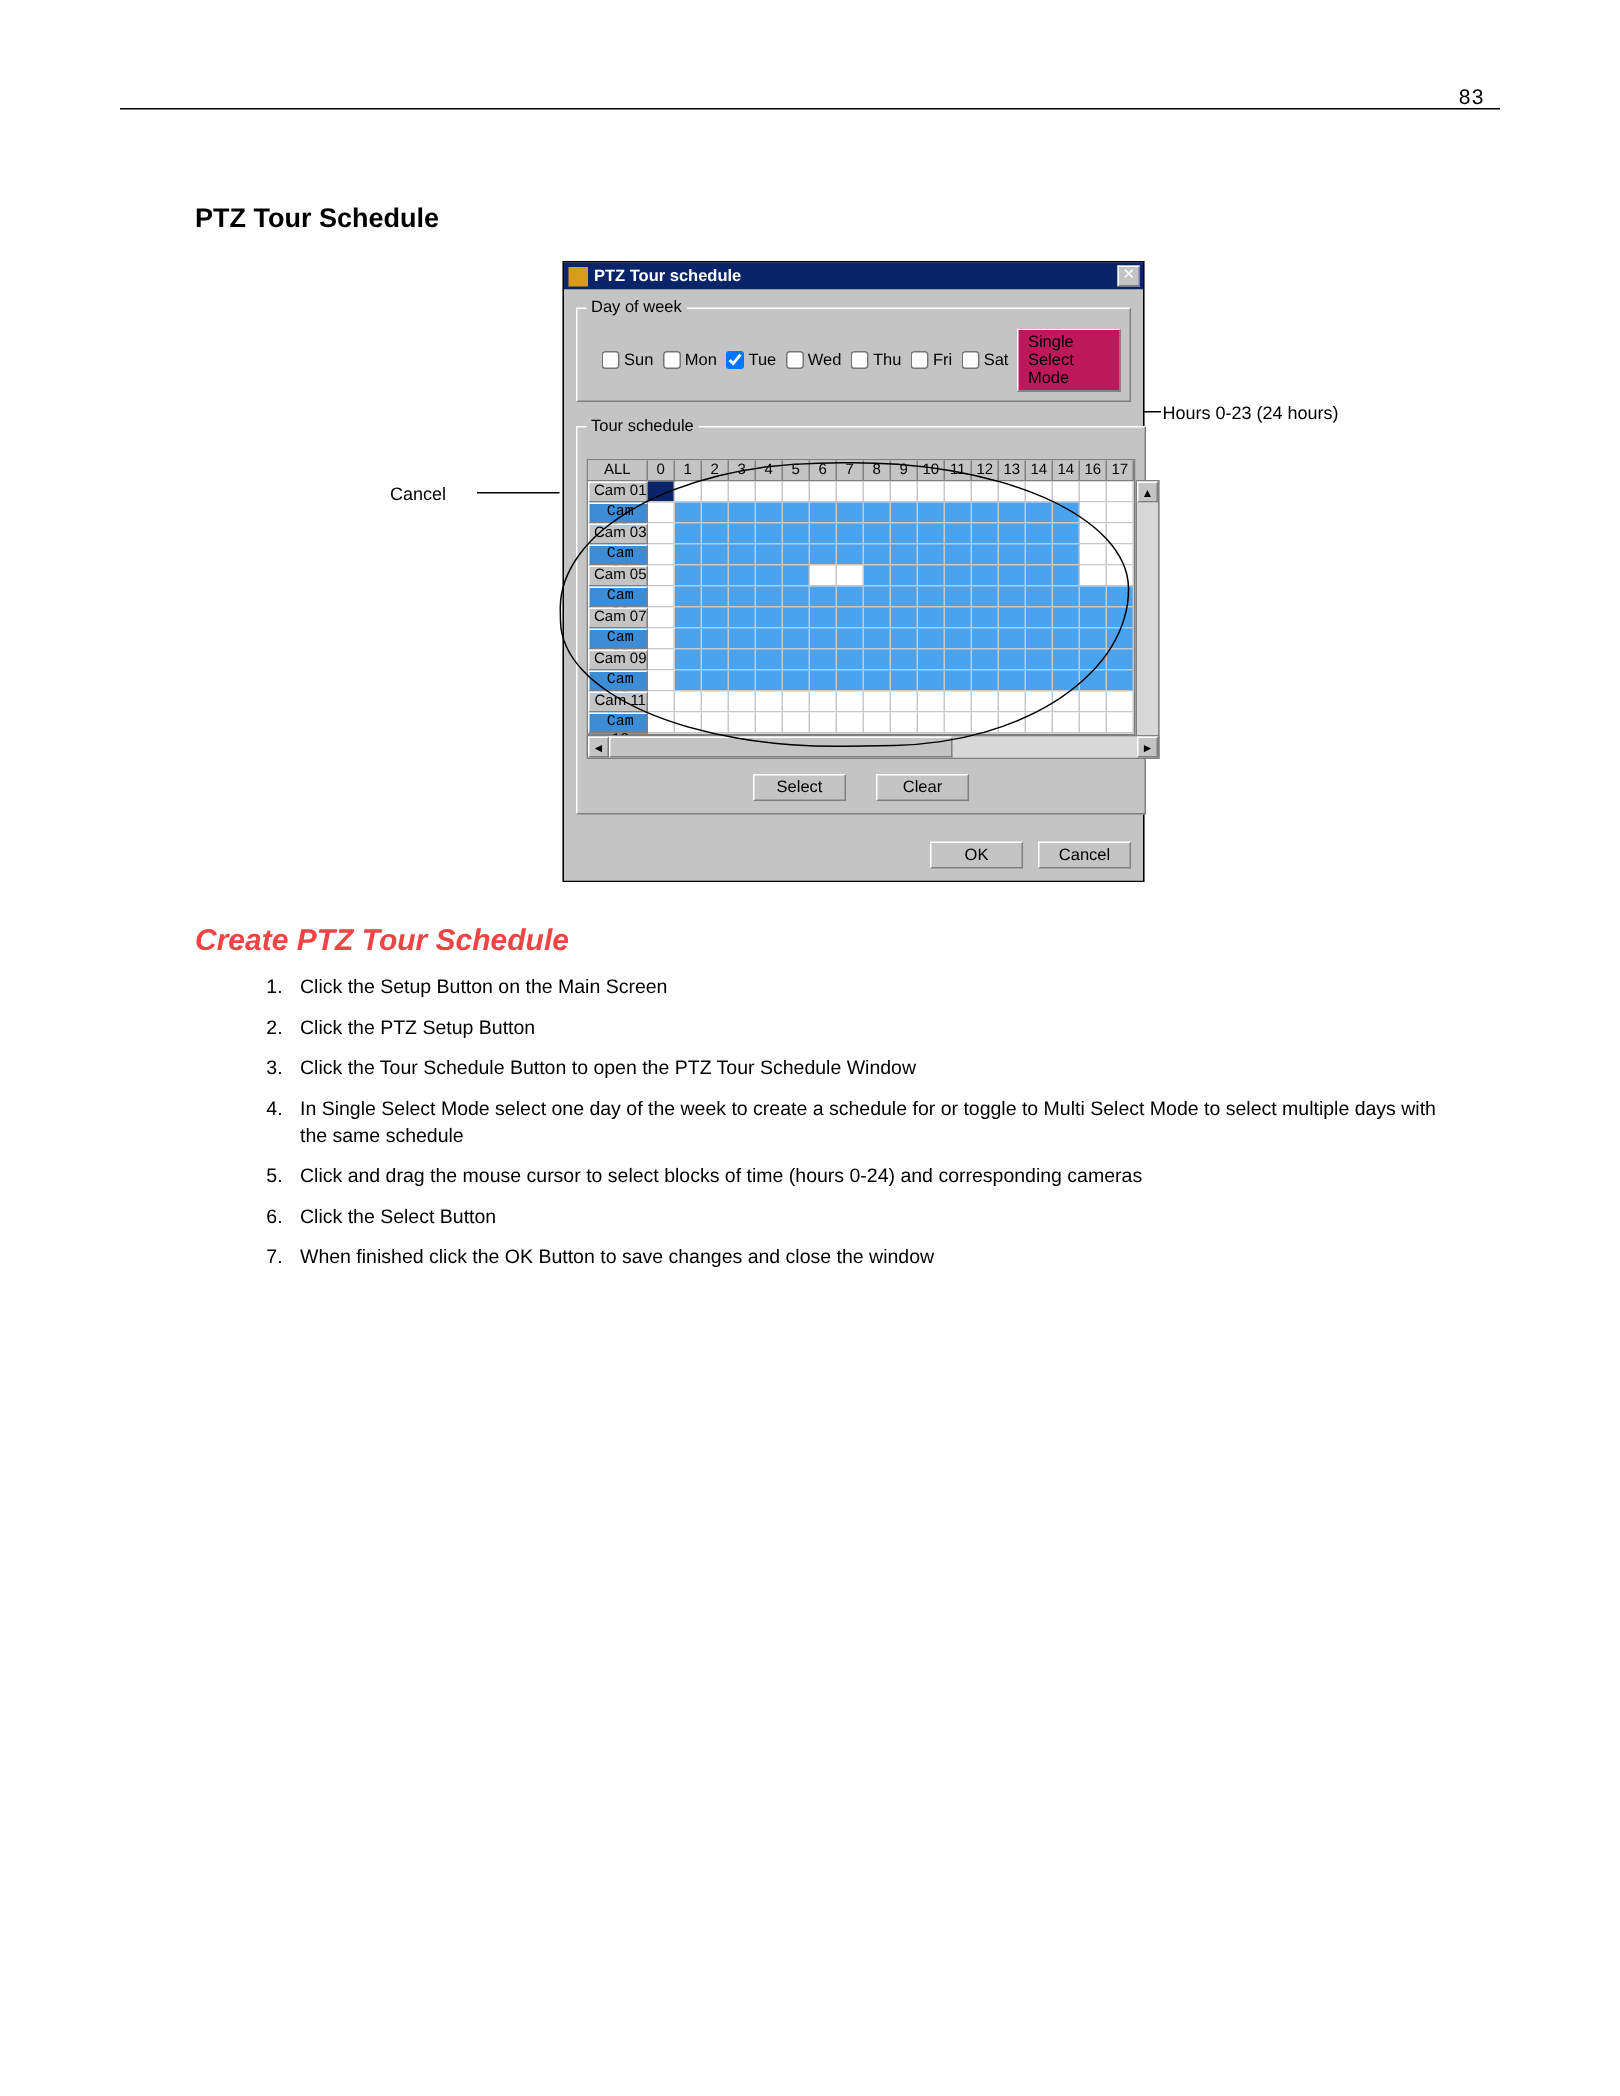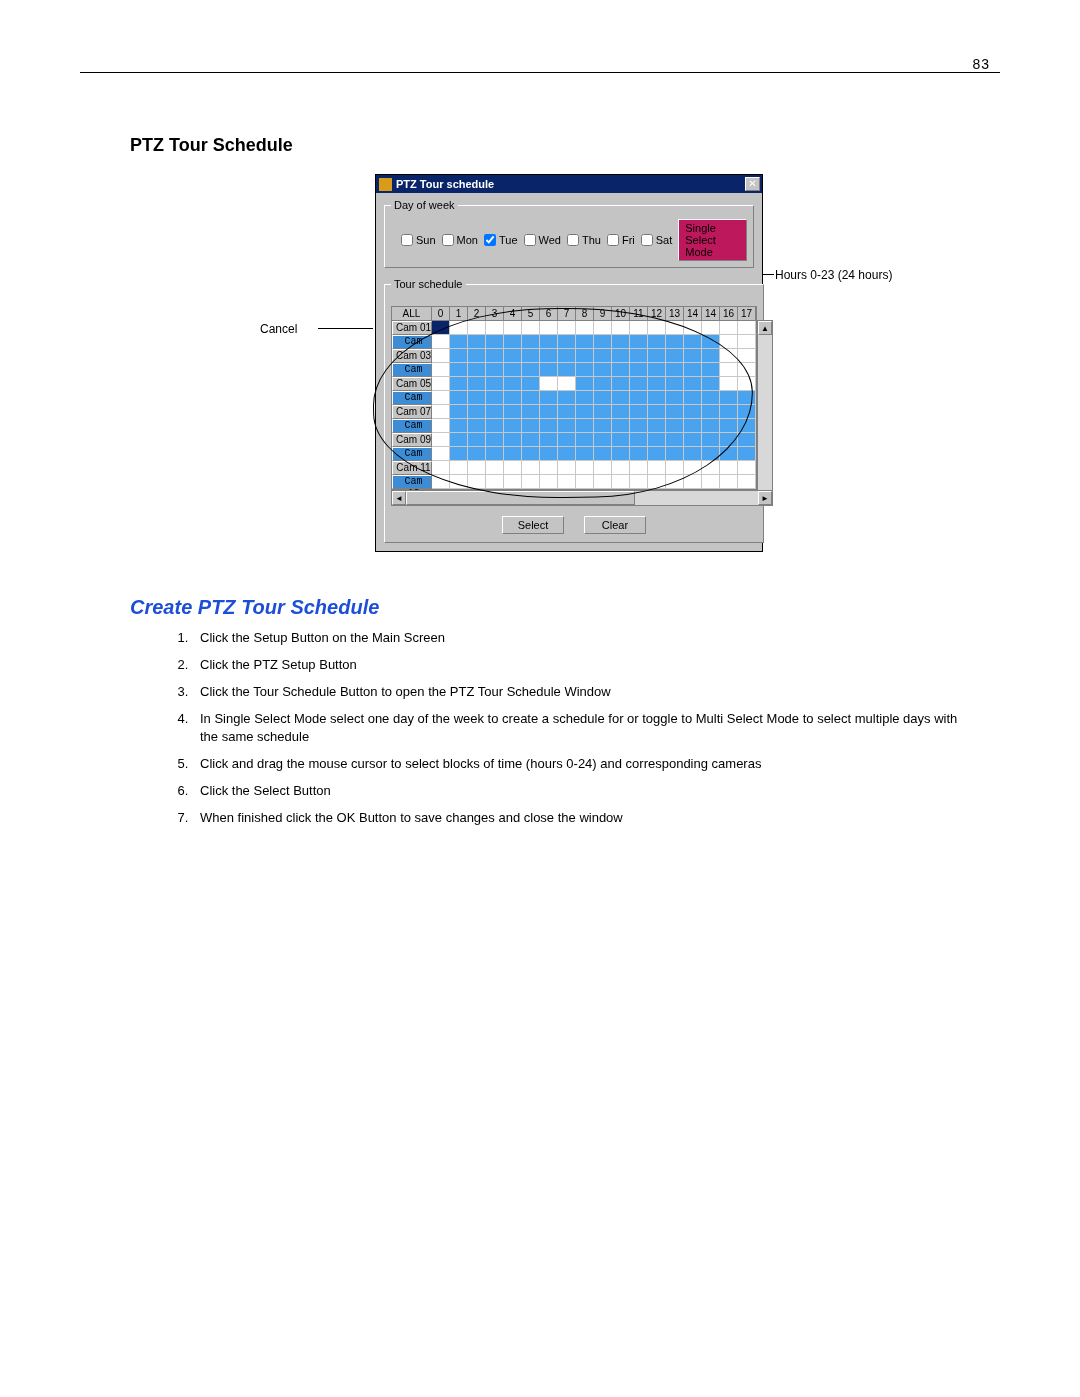--- a/index.html
+++ b/index.html
@@ -53,21 +53,21 @@
   .hscroll .thumb { position:absolute; left:0; top:0; bottom:0; width:65%; background:#c4c4c4; border:1px solid #808080; border-top-color:#fff; border-left-color:#fff; }
 
   .mid-buttons { display:flex; gap:20px; justify-content:center; margin-top:10px; }
   .win-btn { background:#c4c4c4; border:1px solid #808080; border-top-color:#fff; border-left-color:#fff; padding:2px 0; width:62px; text-align:center; font-size:11px; cursor:pointer; }
   .bottom-buttons { display:flex; gap:10px; justify-content:flex-end; margin-top:18px; }
 
   
   .circle-annot { position:absolute; border:1.5px solid #000; border-radius:50%/70%; pointer-events:none; }
 
   
-  .subsection { font-style: italic; font-weight: bold; color: #1d4ed8; font-size: 20px; margin-left: 50px; margin-top: 44px; margin-bottom: 10px; }
+  .subsection { font-style: italic; font-weight: bold; color: #ef4444; font-size: 20px; margin-left: 50px; margin-top: 28px; margin-bottom: 10px; }
 
   ol.steps { margin-left: 112px; margin-right: 40px; list-style: decimal; }
   ol.steps li { font-size: 13px; line-height: 1.45; margin-bottom: 8px; padding-left: 8px; }
 </style>
 </head>
 <body>
 
 <div class="page">
   <div class="page-number">83</div>
   <div class="rule"></div>
@@ -421,20 +421,24 @@
 
             <div class="circle-annot" style="left:-18px; top:2px; width:380px; height:190px; transform:rotate(-1deg); border-radius:55% 60% 50% 60% / 60% 55% 65% 55%;"></div>
           </div>
 
           <div class="mid-buttons">
             <div class="win-btn">Select</div>
             <div class="win-btn">Clear</div>
           </div>
         </fieldset>
 
+        <div class="bottom-buttons">
+          <div class="win-btn">OK</div>
+          <div class="win-btn">Cancel</div>
+        </div>
 
       </div>
     </div>
   </div>
 
   <div class="subsection">Create PTZ Tour Schedule</div>
 
   <ol class="steps" id="steps-list">
       <li>Click the Setup Button on the Main Screen</li>
       <li>Click the PTZ Setup Button</li>

